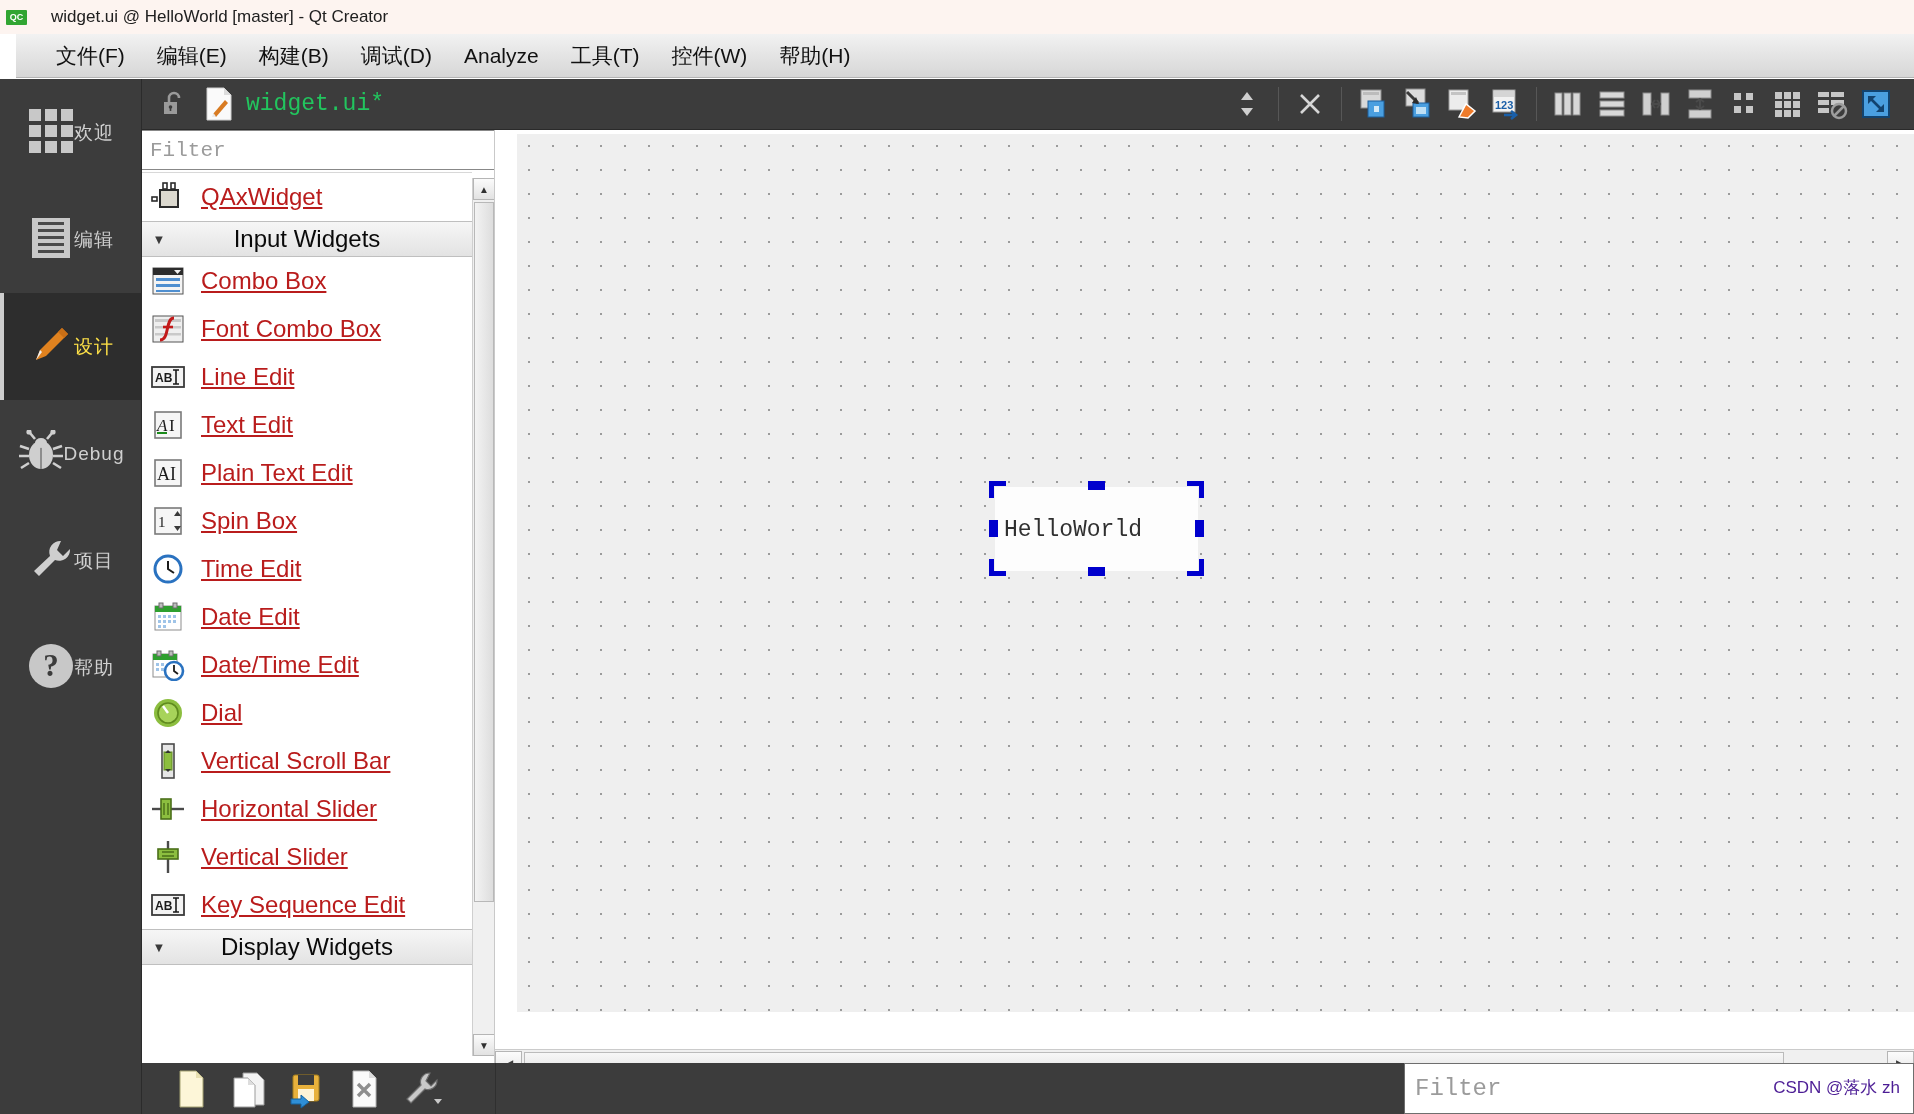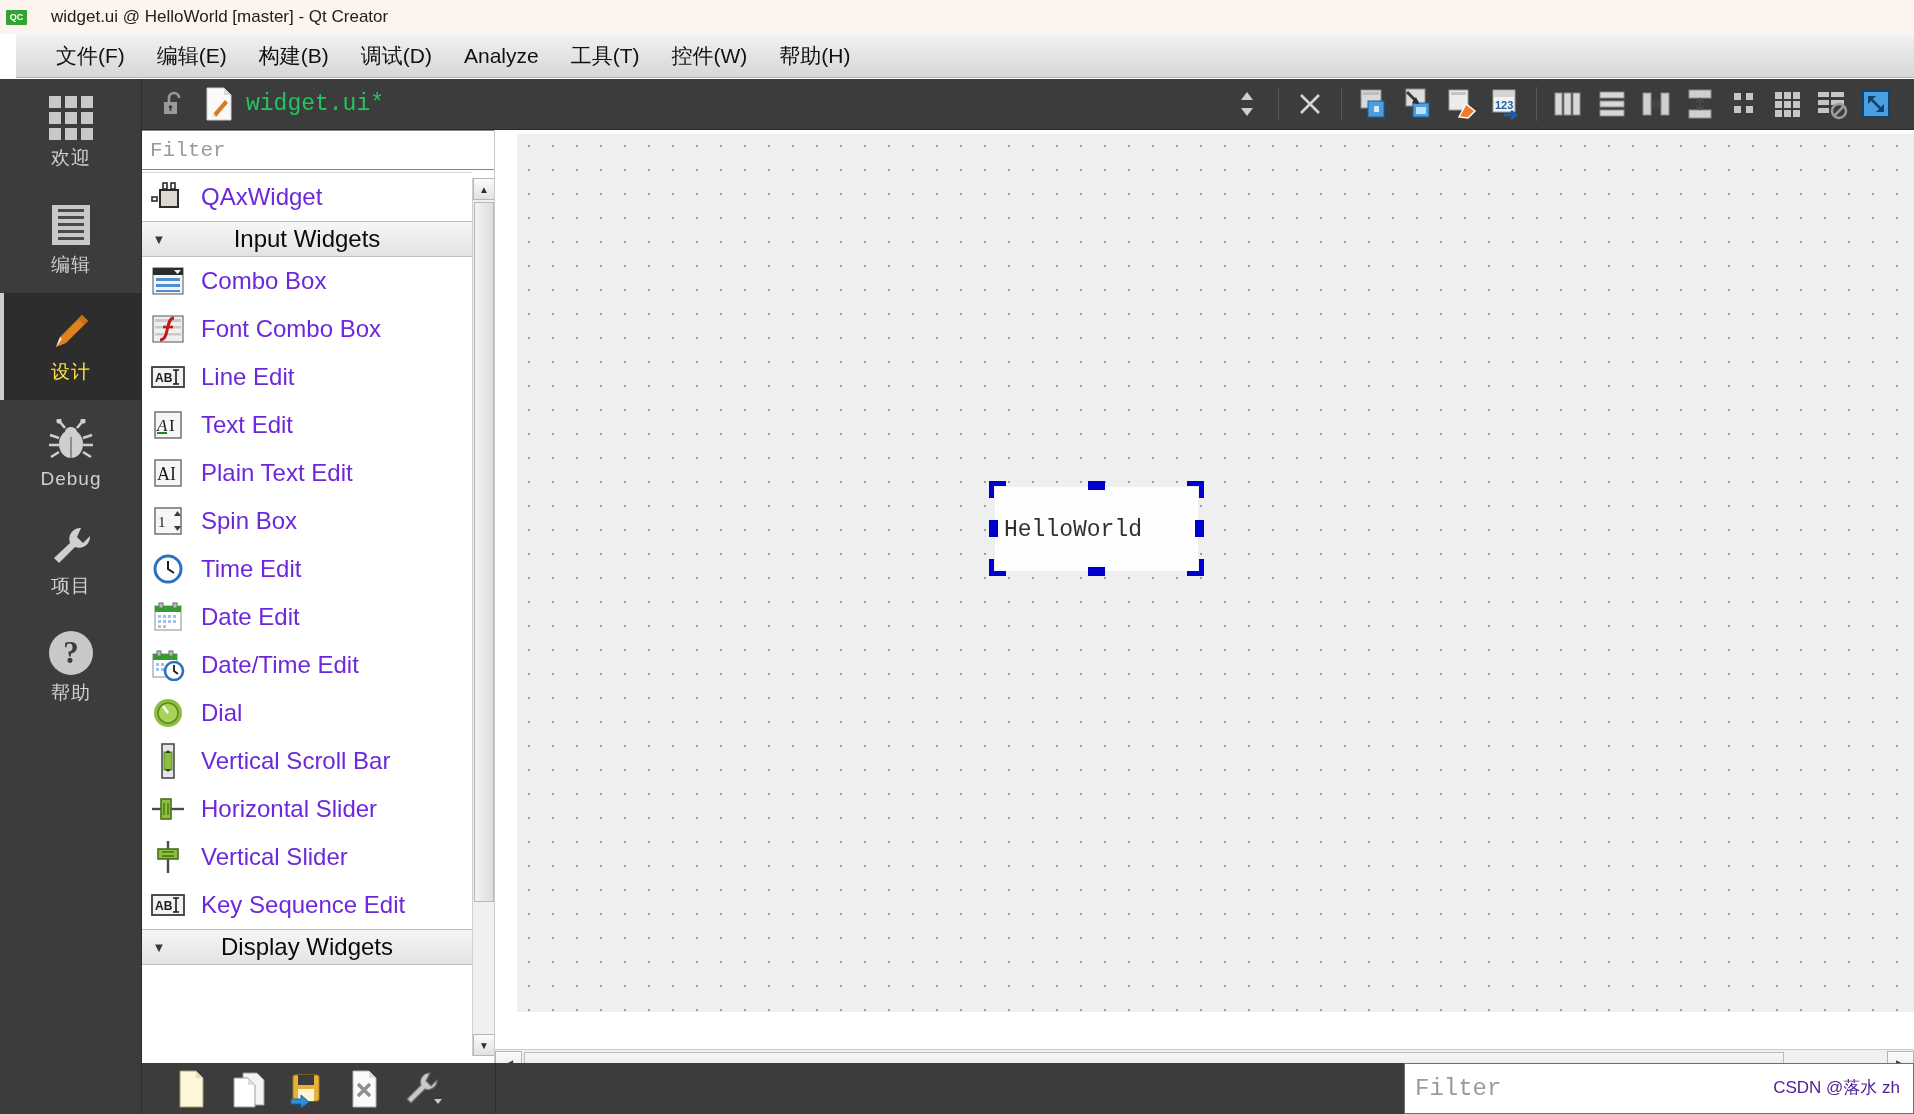--- a/index.html
+++ b/index.html
@@ -67,21 +67,21 @@
   .modebar {
     position: absolute; left: 0; top: 79px;
     width: 142px; height: 1035px;
     background: #3c3c3c;
     border-right: 1px solid #2b2b2b;
     box-sizing: border-box;
   }
   .mode-btn {
     position: relative;
     width: 142px; height: 107px;
-    display: flex; flex-direction: column;
+    display: flex; 
     align-items: center; justify-content: center;
     cursor: default;
     box-sizing: border-box;
   }
   .mode-btn.active { background: #2d2d2d; }
   .mode-btn.active::before {
     content: "";
     position: absolute; left: 0; top: 0;
     width: 4px; height: 100%;
     background: #cdcdcd;
@@ -151,23 +151,24 @@
     padding-left: 7px;
     box-sizing: border-box;
     cursor: default;
   }
   .wb-row .wi {
     width: 38px; height: 34px; flex: none;
     margin-right: 14px;
     display: flex; align-items: center; justify-content: center;
   }
   .wb-row .wl {
-    font-size: 24px; color: #6d28d9;
+    font-size: 24px; color: #b91c1c;
     font-family: "Liberation Sans", sans-serif;
     white-space: nowrap;
+    text-decoration: underline;
   }
   .wb-group {
     height: 36px;
     background: linear-gradient(to bottom, #f6f6f6, #e3e3e3);
     border-top: 1px solid #bfbfbf;
     border-bottom: 1px solid #bfbfbf;
     display: flex; align-items: center;
     box-sizing: border-box;
     cursor: default;
   }

